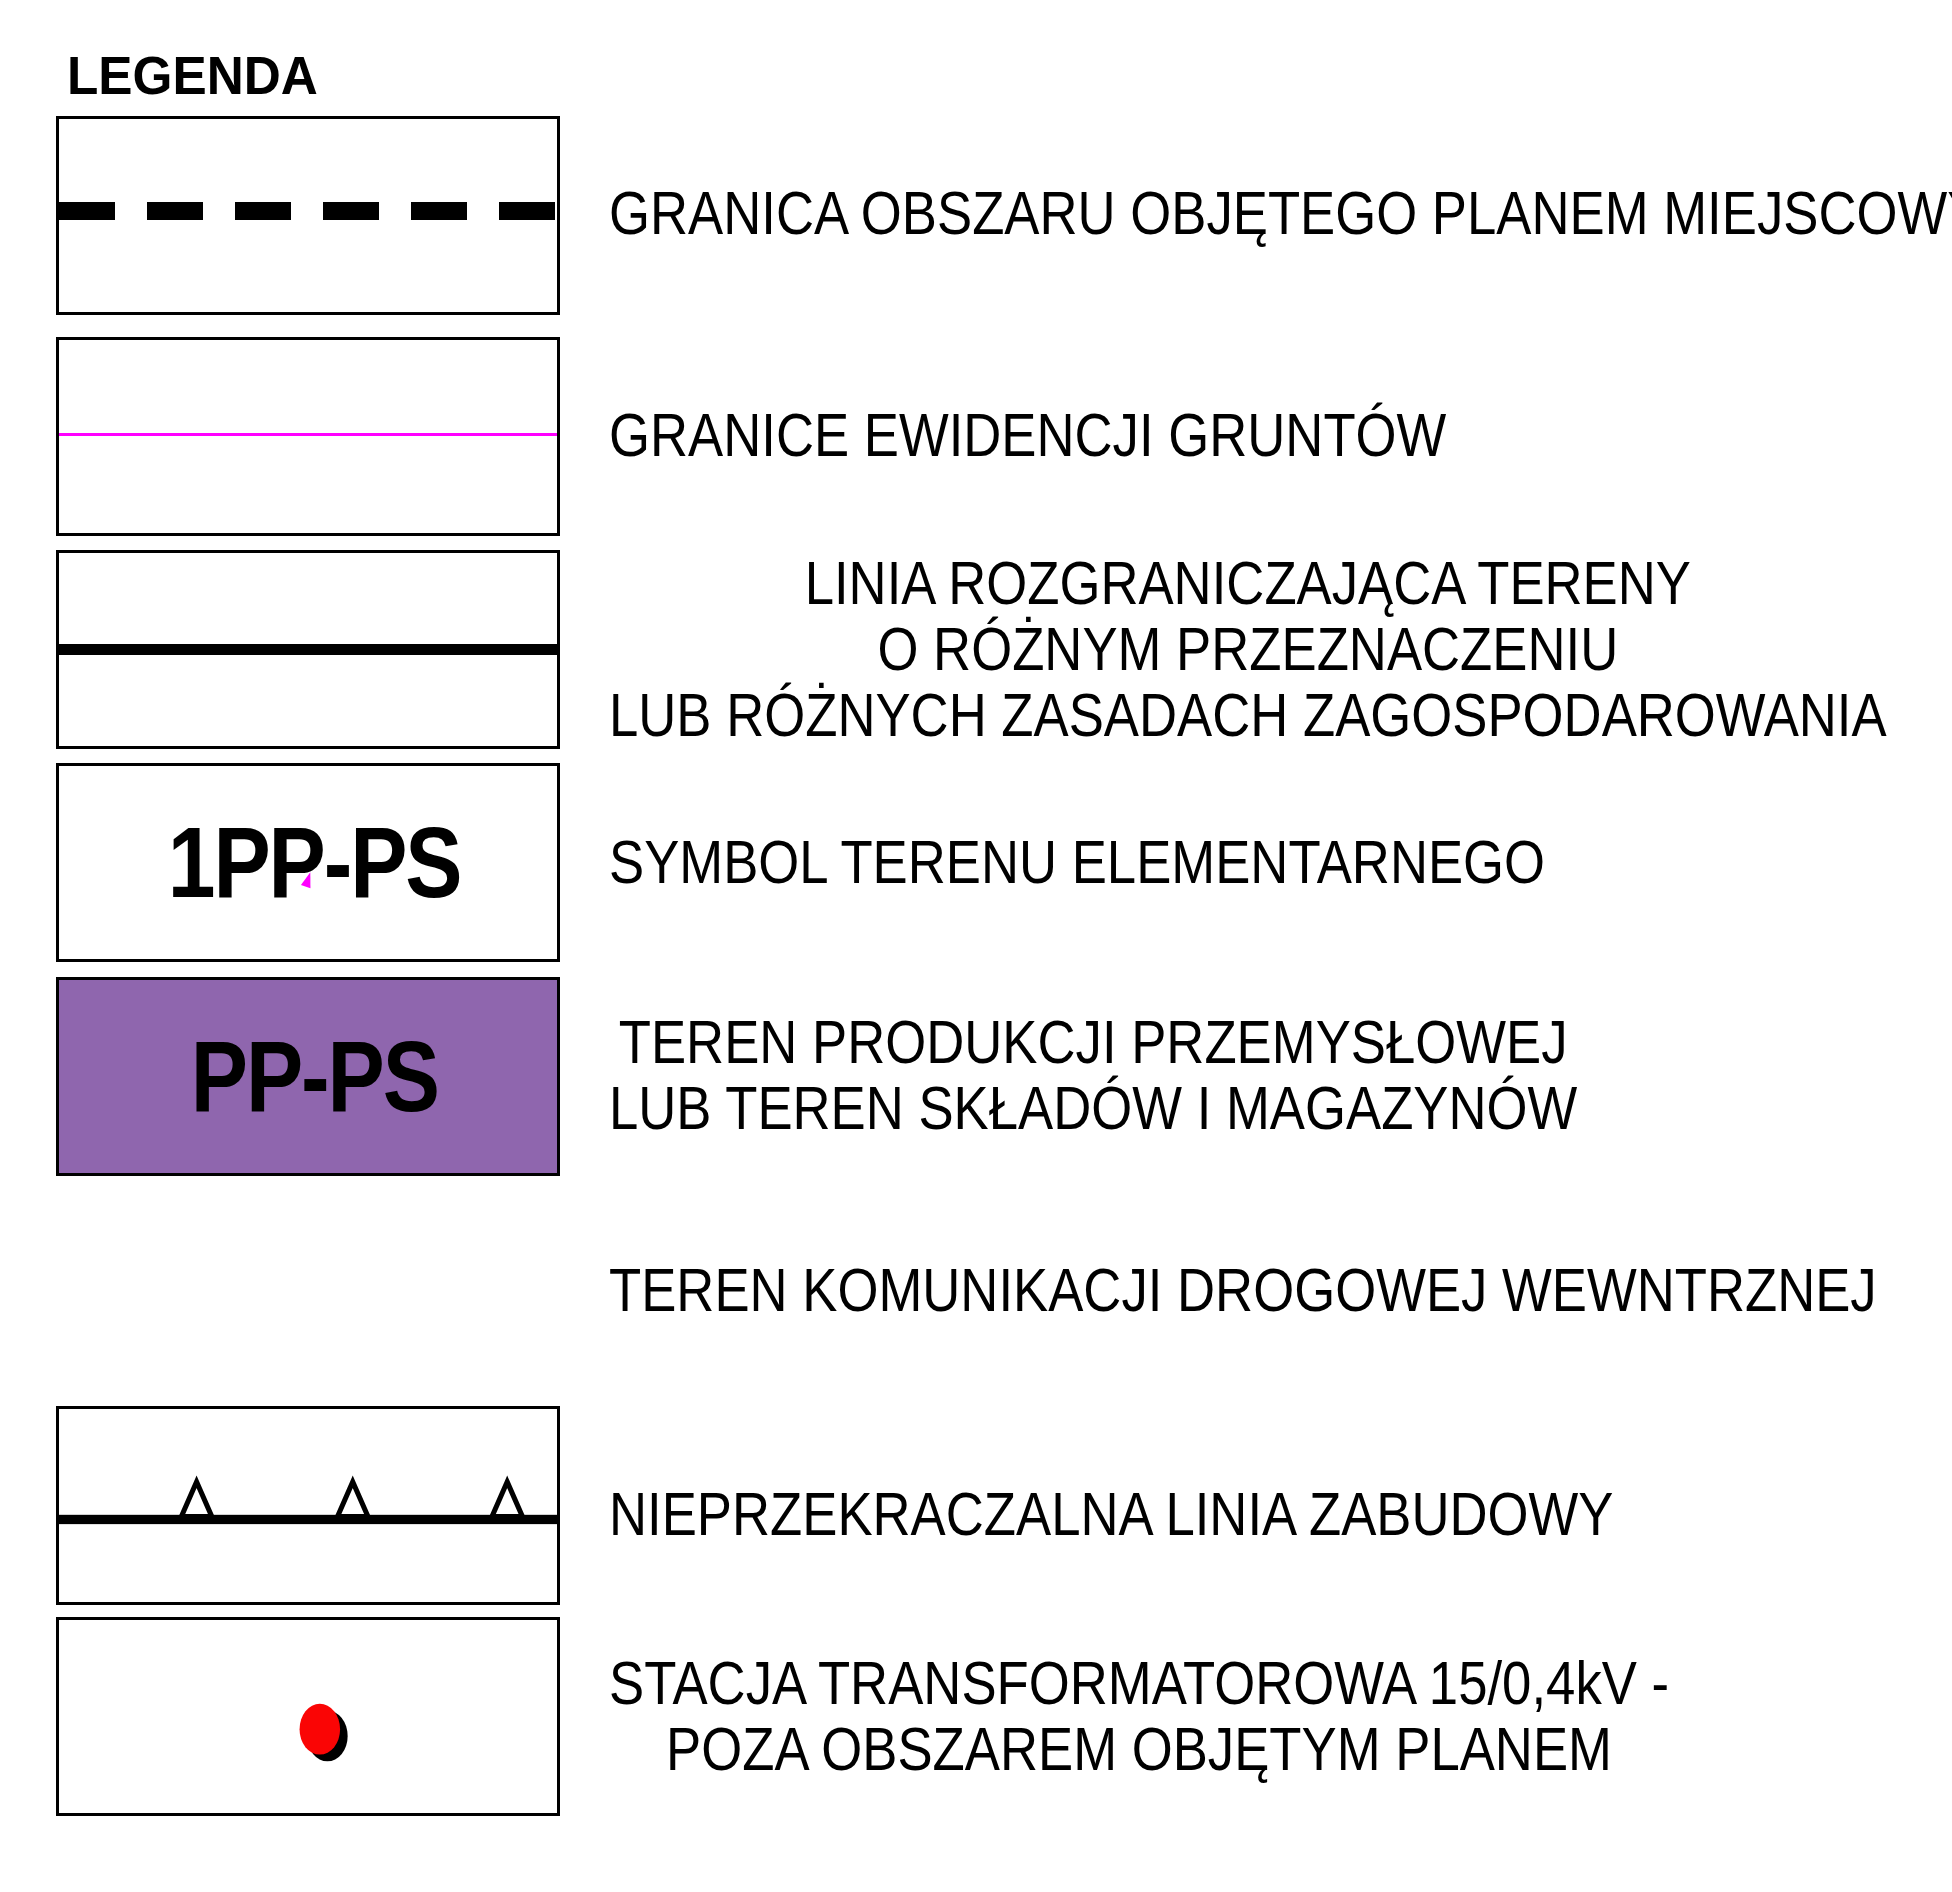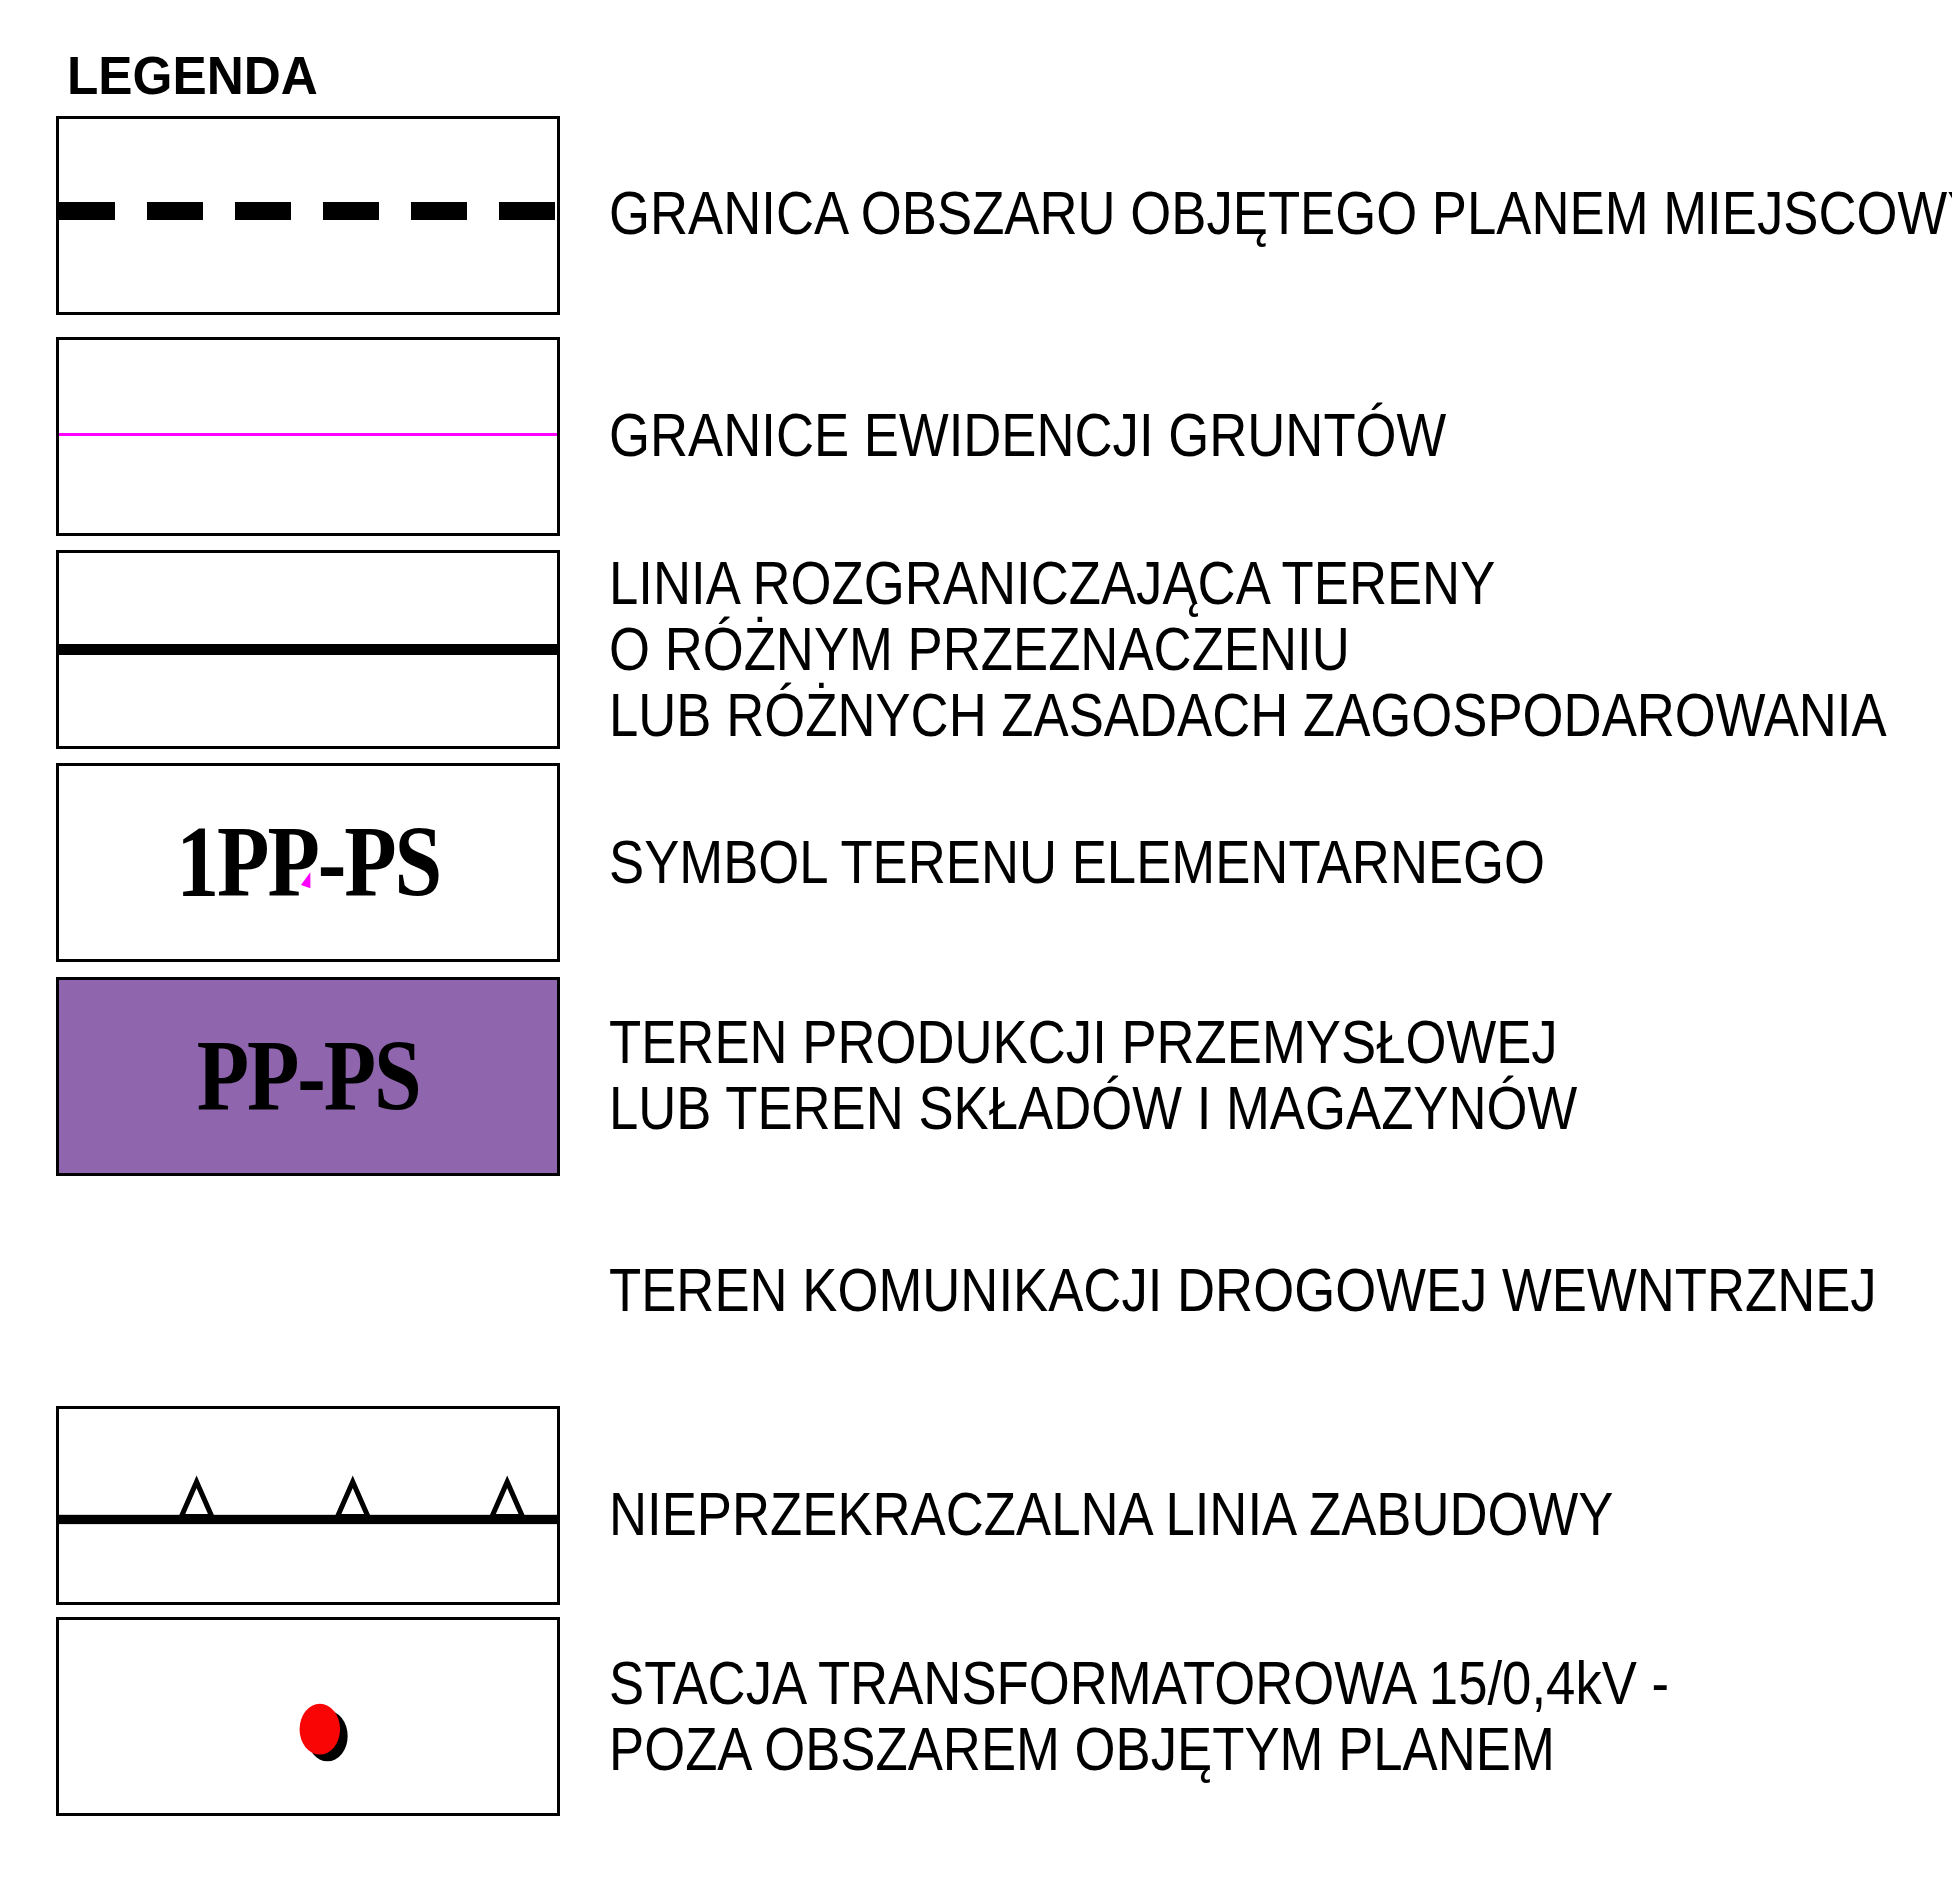--- a/index.html
+++ b/index.html
@@ -3,41 +3,42 @@
 <meta charset="utf-8">
 <style>
   html,body{margin:0;padding:0;background:#fff;}
   #canvas{
     position:relative;
     width:1952px;height:1892px;
     background:#fff;
     font-family:"Liberation Sans",sans-serif;
     color:#000;
     overflow:hidden;
+    text-align:center;
   }
   .page-title{
     position:absolute;left:67px;top:44px;
     font-size:54px;font-weight:bold;white-space:nowrap;
     transform:scaleX(0.95);transform-origin:left top;
   }
   .box{
     position:absolute;left:56px;width:504px;height:199px;
     border:3.4px solid #000;box-sizing:border-box;background:#fff;
   }
   .sym-line{position:absolute;left:0;right:0;}
   .dashed-line{
     top:calc(48% - 9.3px);height:17.7px;
     background:repeating-linear-gradient(90deg,#000 0 56px,transparent 56px 88px);
   }
   .magenta-line{top:calc(49% - 1.7px);height:3.4px;background:#FF00FF;}
   .solid-line{top:calc(50% - 5.9px);height:11.8px;background:#000;}
   .sym-svg{position:absolute;left:0;top:0;width:100%;height:100%;}
   .sym-text-wrap{
-    position:absolute;left:0;top:0;width:100%;height:100%;
-    display:flex;align-items:center;justify-content:center;font-family:Liberation Serif, serif;
+    position:absolute;left:6px;top:0;width:100%;height:100%;
+    display:flex;align-items:center;justify-content:center;
   }
   .sym-text{
     font-size:101px;font-weight:bold;letter-spacing:-2.5px;white-space:nowrap;
     transform:scaleX(0.85);transform-origin:center center;line-height:1;
   }
   .magenta-artifact{
     position:absolute;left:49%;top:55%;width:0;height:0;
     border-left:5.9px solid transparent;border-right:5.9px solid transparent;
     border-bottom:15px solid #FF00FF;transform:rotate(18deg);
   }

